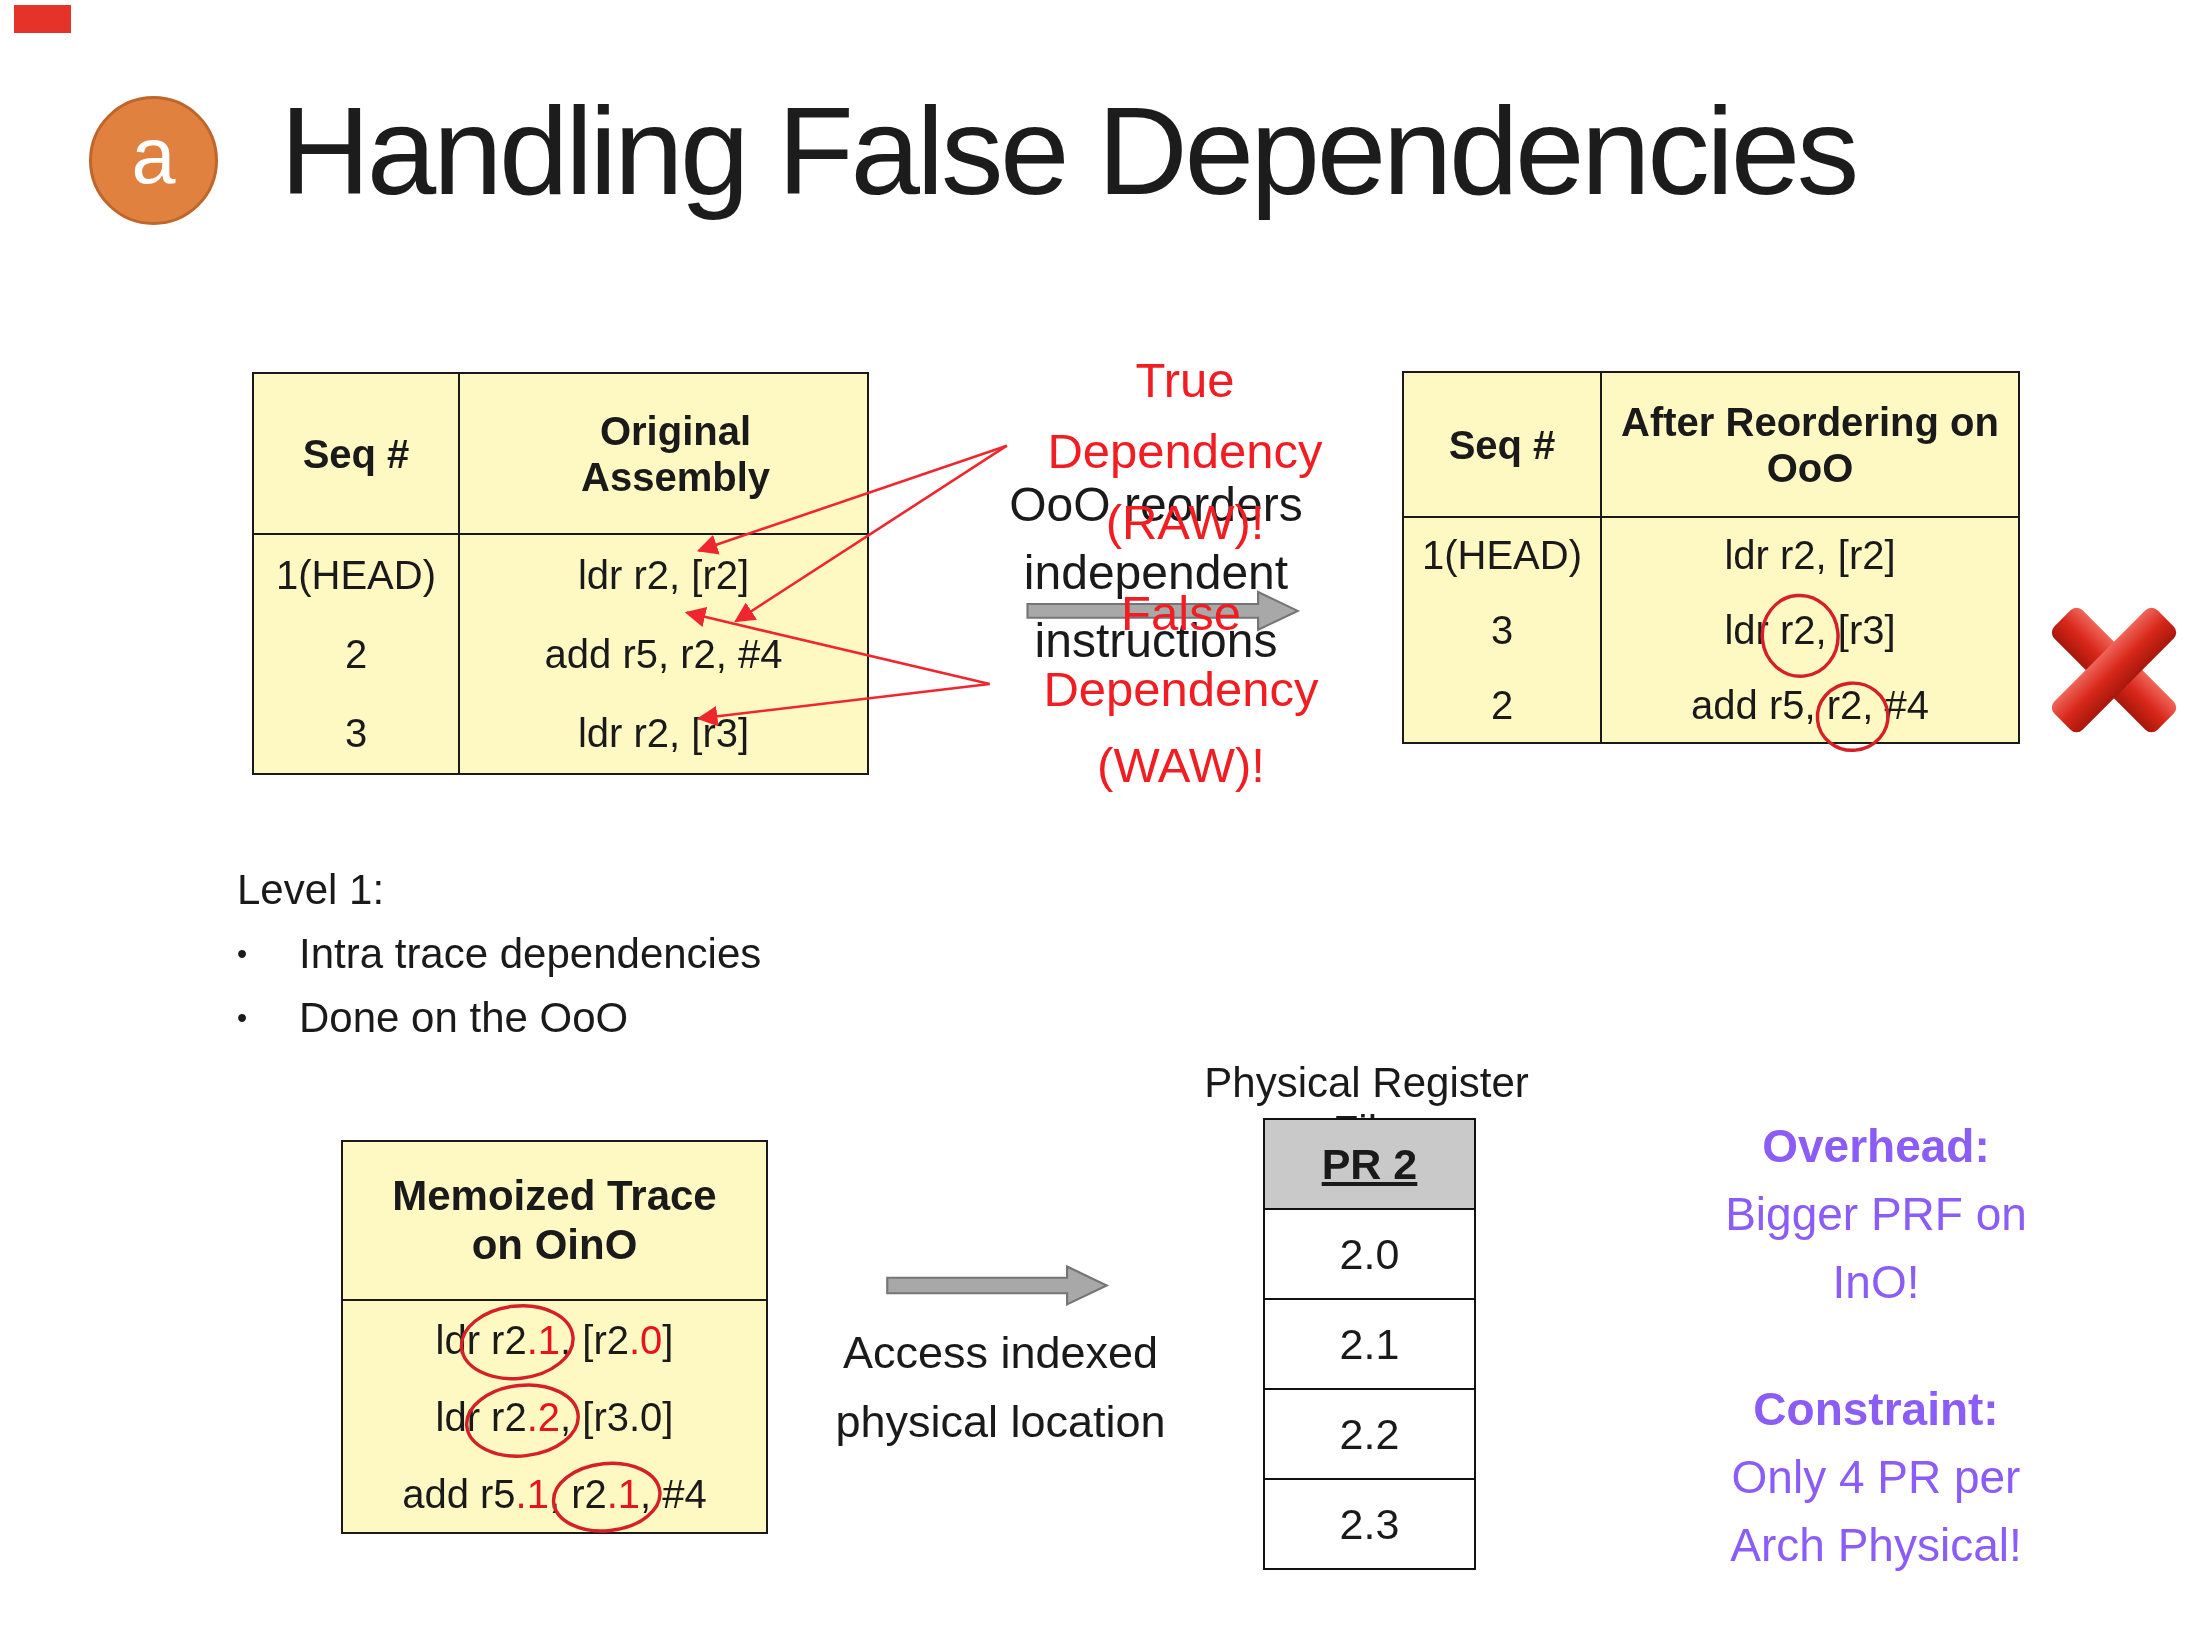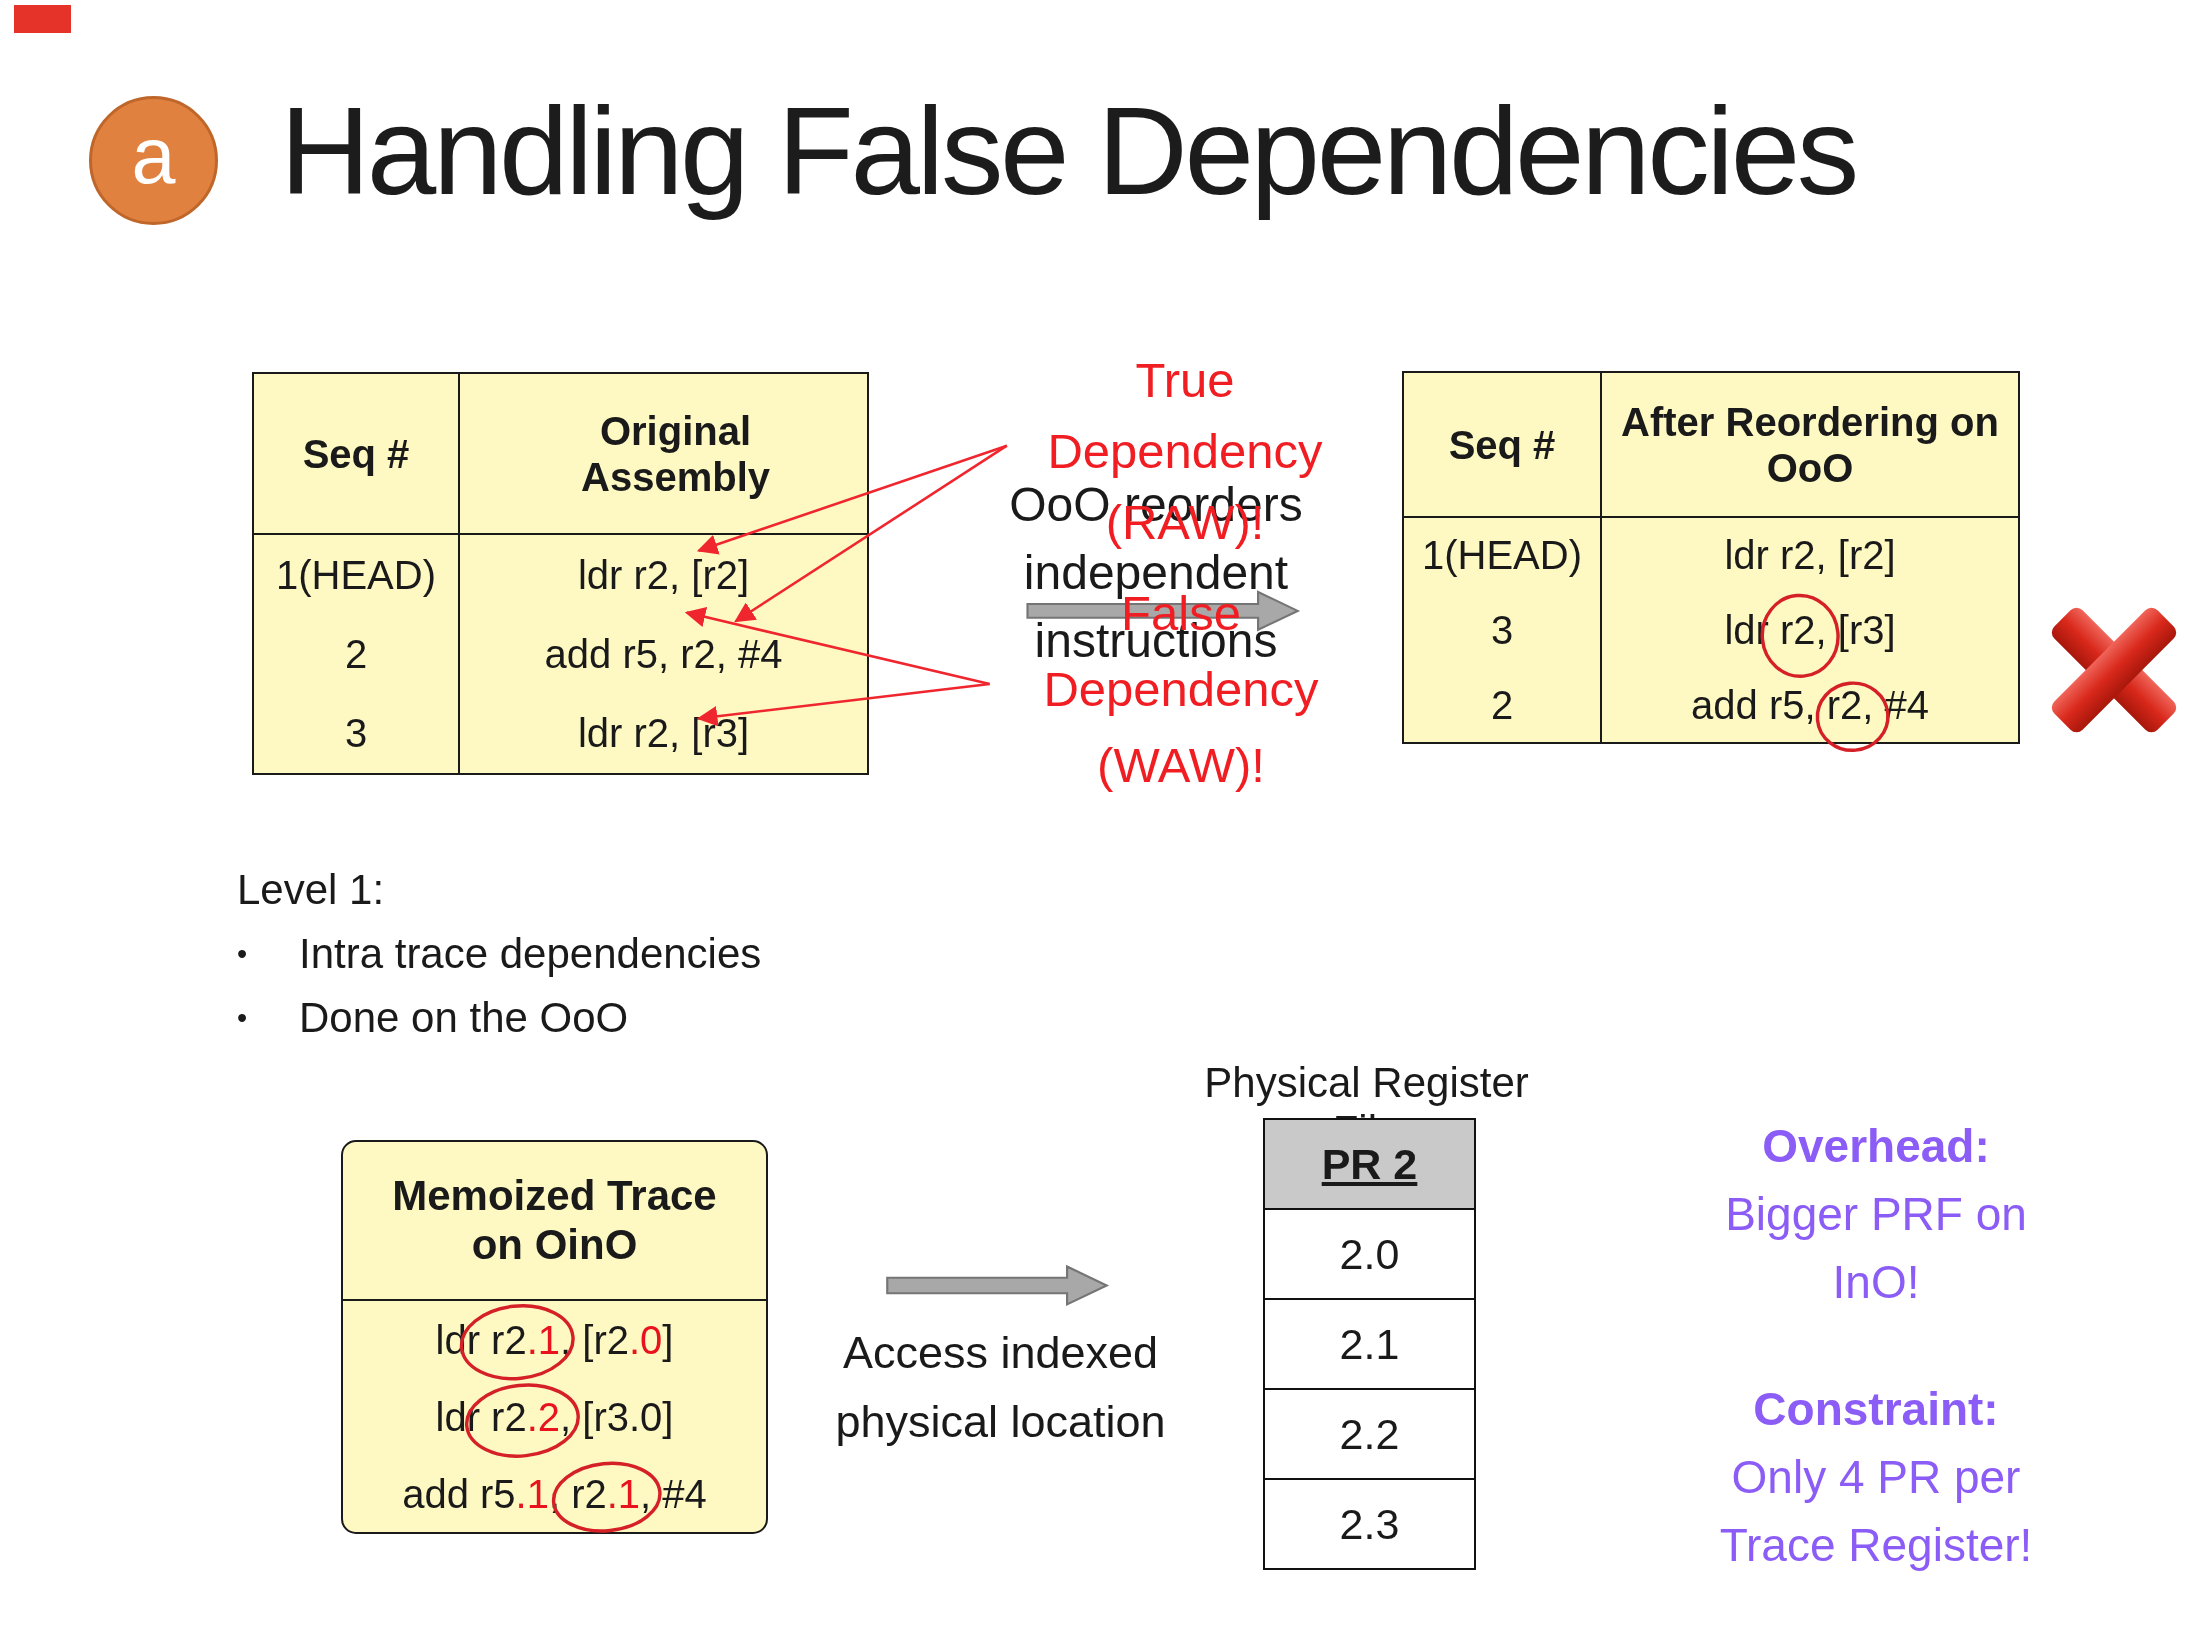--- a/index.html
+++ b/index.html
@@ -149,21 +149,21 @@
   <div class="bullet-row">
     <span class="bullet-dot">•</span>
     <span>Intra trace dependencies</span>
   </div>
   <div class="bullet-row">
     <span class="bullet-dot">•</span>
     <span>Done on the OoO</span>
   </div>
 </div>
 
-<div class="tbl" style="left:341px;top:1140px;width:427px;height:394px;border-radius:15px;">
+<div class="tbl" style="left:341px;top:1140px;width:427px;height:394px;">
   <div class="trow thead" style="height:157px;flex-direction:column;justify-content:center;font-size:42px;line-height:52px;">
     <div class="tc">Memoized Trace</div>
     <div class="tc">on OinO</div>
   </div>
   <div class="trow">
     <div class="tc" style="flex:1;">
         <span>ldr r2</span>
         <span class="seg-red">.1</span>
         <span>, [r2</span>
         <span class="seg-red">.0</span>
@@ -203,21 +203,21 @@
 </div>
 
 <div class="note" style="top:1112px;">
   <div><b>Overhead:</b></div>
   <div>Bigger PRF on</div>
   <div>InO!</div>
 </div>
 <div class="note" style="top:1375px;">
   <div><b>Constraint:</b></div>
   <div>Only 4 PR per</div>
-  <div>Trace Register!</div>
+  <div>Arch Physical!</div>
 </div>
 
 <div class="xmark">
   <i class="b1"></i>
     <i class="b2"></i>
 </div>
 
 <svg class="layer" width="2203" height="1652" viewBox="0 0 2560 1920">
   <defs>
     <marker id="ah" viewBox="0 0 10 10" refX="9" refY="5" markerWidth="8" markerHeight="8" orient="auto">

